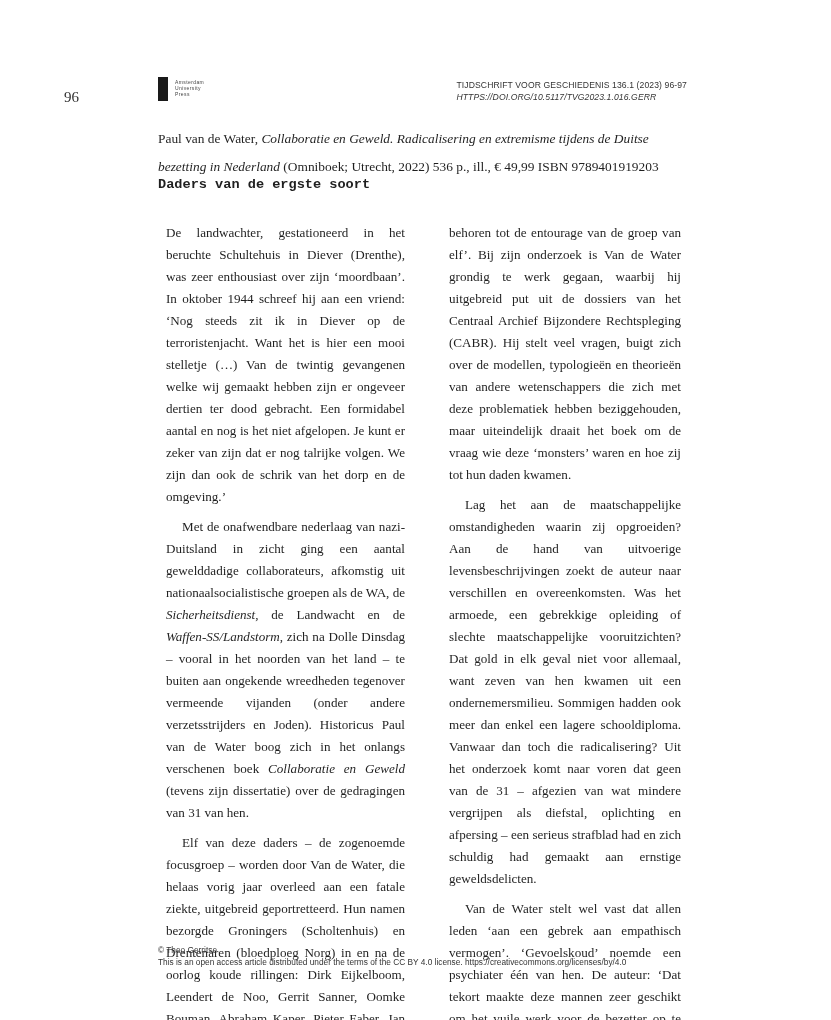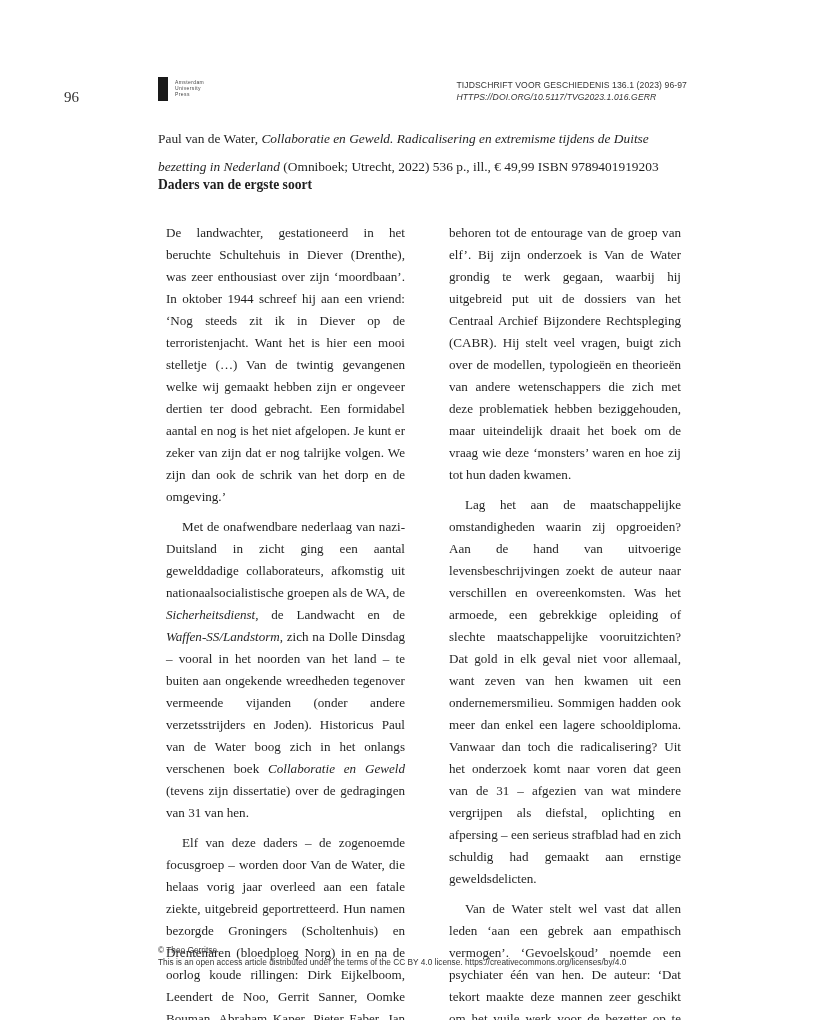--- a/index.html
+++ b/index.html
@@ -16,21 +16,21 @@
     background: radial-gradient(circle at 100% 50%, #fff 1.4px, transparent 1.6px) 0 0 / 4px 4px repeat-y;
   }
   .logo-text { font-size: 5px; line-height: 6px; color: #444; letter-spacing: 0.4px; margin-top: 2px; }
 
   .journal-header { position: absolute; right: 144px; top: 79px; text-align: left; font-size: 8.6px; line-height: 12px; color: #333; letter-spacing: 0.1px; }
   .journal-header .doi { font-style: italic; }
 
   .citation { position: absolute; left: 158px; top: 125px; width: 535px; font-size: 13.4px; line-height: 28px; }
   .citation i { font-style: italic; }
 
-  .review-title { position: absolute; left: 158px; top: 177px; font-size: 13.6px; font-weight: bold; }
+  .review-title { position: absolute; left: 158px; top: 177px; font-size: 13.6px; font-weight: bold; font-family: Liberation Mono, monospace; }
 
   .column { position: absolute; top: 214px; font-size: 13.1px; line-height: 22px; text-align: justify; }
   .col-left { left: 158px; width: 255px; }
   .col-right { left: 441px; width: 248px; }
   .column p { margin: 8px; text-indent: 16px; }
   .column p.first { text-indent: 0; }
   .column p.cont { text-indent: 0; }
 
   .footer { position: absolute; left: 158px; top: 945px; font-size: 8.3px; line-height: 11.5px; color: #333; }
 </style>

